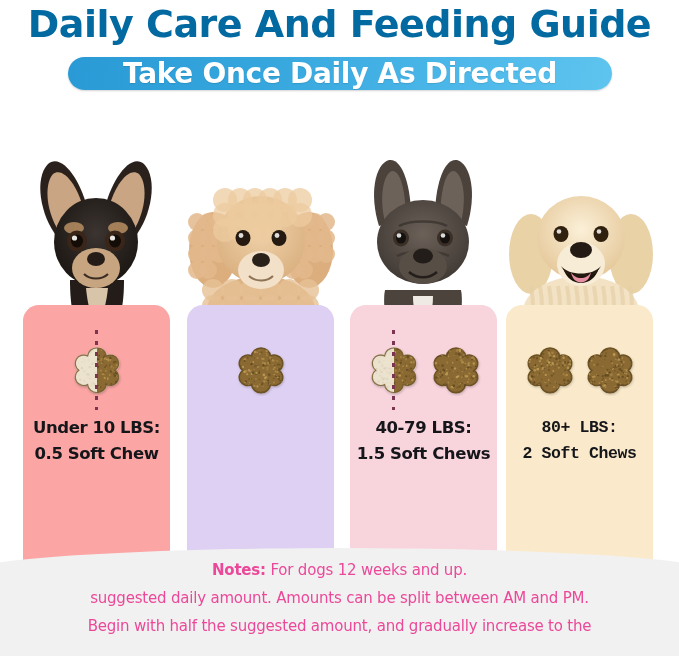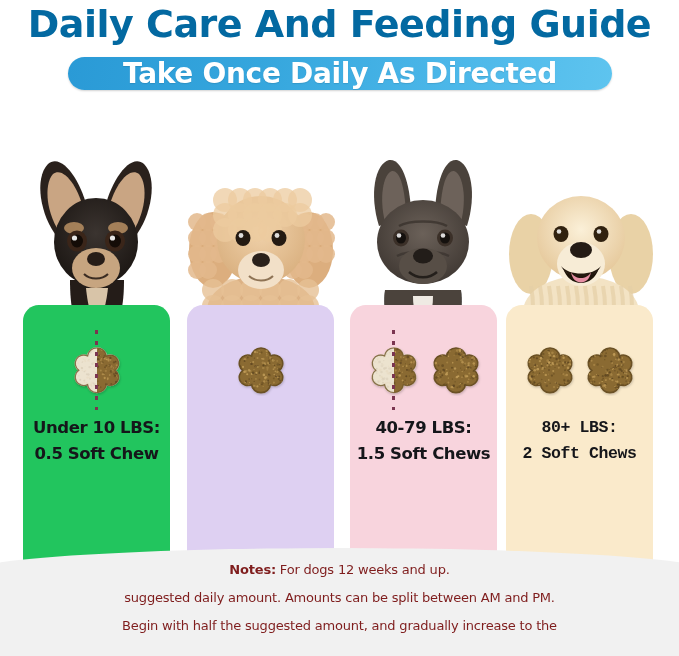--- a/index.html
+++ b/index.html
@@ -74,22 +74,22 @@
   .card-label .l2{display:block;}
 
   
   .notes-band{
     position:absolute;left:-40px;top:548px;width:760px;height:140px;
     background:#f1f1f1;
     border-radius:50% 50% 0 0 / 26px 26px 0 0;
   }
   .notes{
     position:absolute;left:0;top:556px;width:679px;
-    text-align:center;color:#7f1d1d;
-    font-size:13px;line-height:28px;letter-spacing:-0.2px;
+    text-align:center;color:#ec4899;
+    font-size:15px;line-height:28px;letter-spacing:-0.2px;
   }
   .notes b{font-weight:bold;}
   .notes .nline{display:block;}
 </style>
 </head>
 <body>
 
 <div class="page">
 
   <div class="title">Daily Care And Feeding Guide</div>
@@ -267,21 +267,21 @@
             <ellipse cx="84" cy="120" rx="11" ry="8" fill="#241b14"></ellipse>
             <path d="M64,136 C72,152 96,152 104,136 C96,146 72,146 64,136 Z" fill="#24190f"></path>
             <path d="M66,138 C72,158 96,158 102,138 C96,150 72,150 66,138 Z" fill="#1d1309"></path>
             <path d="M74,142 C76,156 92,156 94,142 C90,150 78,150 74,142 Z" fill="#e68fa3"></path>
             <ellipse cx="64" cy="104" rx="7.5" ry="8" fill="#30210f"></ellipse>
             <circle cx="62" cy="101.5" r="2.3" fill="#fff" opacity="0.85"></circle>
             <ellipse cx="104" cy="104" rx="7.5" ry="8" fill="#30210f"></ellipse>
             <circle cx="102" cy="101.5" r="2.3" fill="#fff" opacity="0.85"></circle>
           </svg></div>
       </div>
-      <div class="card" style="left: 23px; background: #22c55e;">
+      <div class="card" style="left: 23px; background: #fca5a5;">
         <div class="chews">
           <div class="half-wrap">
             <div class="chew">
               <svg viewBox="0 0 52 52" xmlns="http://www.w3.org/2000/svg">
                 <defs>
                   <clipPath id="cl0">
                     <path d="M26,4 C31,4 35,7.5 35.4,12 C39.5,10 44.4,11.4 46.6,15.2 C48.8,19 47.7,23.8 44.2,26.3 C47.7,28.8 48.8,33.6 46.6,37.4 C44.4,41.2 39.5,42.6 35.4,40.6 C35,45.1 31,48.6 26,48.6 C21,48.6 17,45.1 16.6,40.6 C12.5,42.6 7.6,41.2 5.4,37.4 C3.2,33.6 4.3,28.8 7.8,26.3 C4.3,23.8 3.2,19 5.4,15.2 C7.6,11.4 12.5,10 16.6,12 C17,7.5 21,4 26,4 Z"></path>
                   </clipPath>
                   <filter id="sh0" x="-30%" y="-30%" width="160%" height="160%">
                     <feDropShadow dx="0.6" dy="1.2" stdDeviation="0.9" flood-color="#000" flood-opacity="0.22"></feDropShadow>

